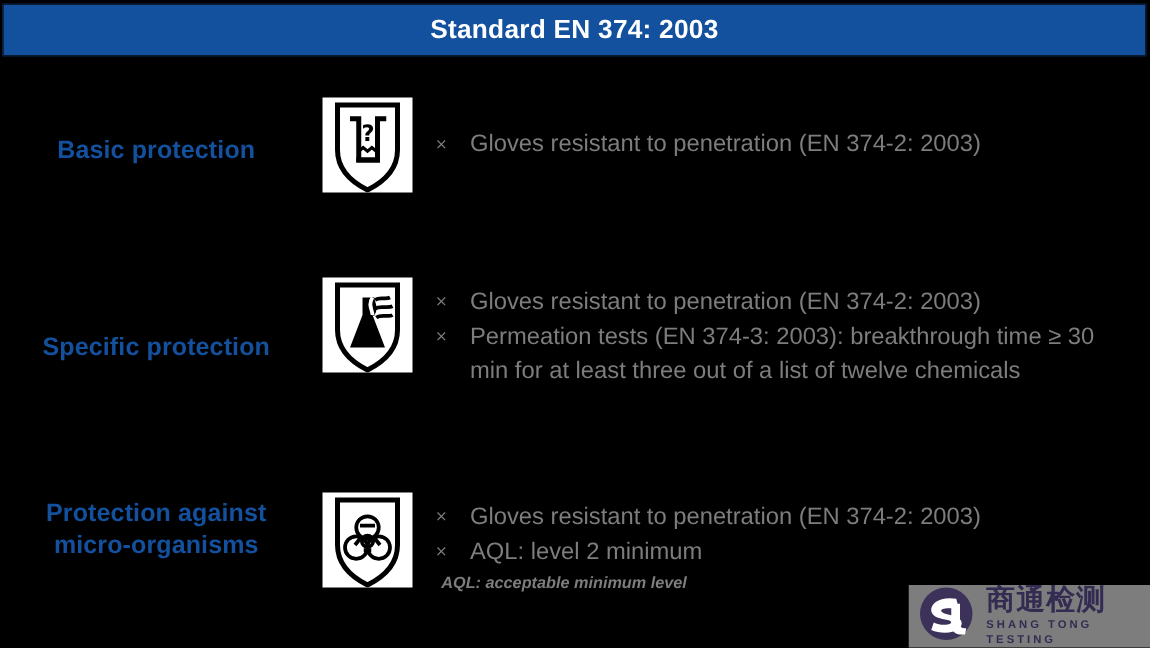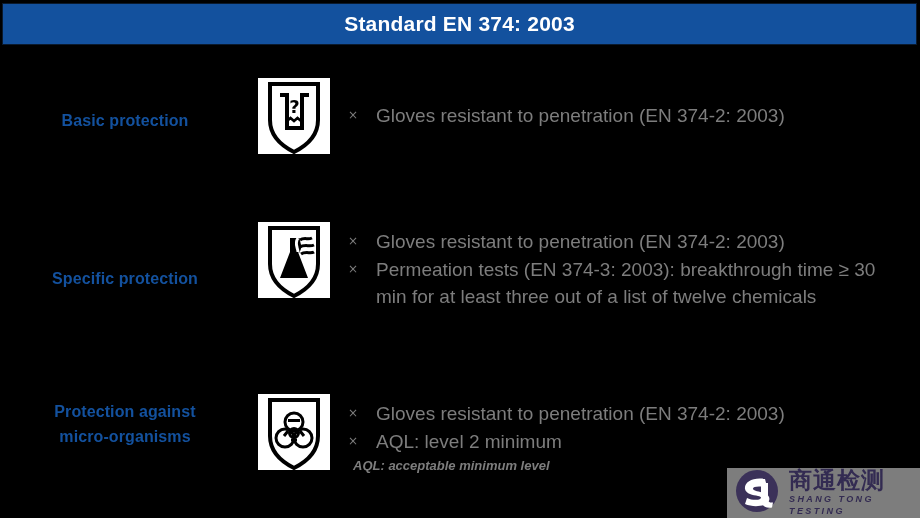--- a/index.html
+++ b/index.html
@@ -52,21 +52,21 @@
     align-items: flex-start;
   }
   .row-1 { top: 78px; }
   .row-2 { top: 222px; }
   .row-3 { top: 394px; }
 
   .cat-label {
     width: 250px;
     flex: 0 0 250px;
     color: #13519e;
-    font-size: 16px;
+    font-size: 20px;
     font-weight: bold;
     text-align: center;
     line-height: 25px;
     letter-spacing: 0.1px;
   }
   .row-1 .cat-label { padding-top: 30px; }
   .row-2 .cat-label { padding-top: 44px; }
   .row-3 .cat-label { padding-top: 5px; }
 
   .pictogram {
@@ -144,21 +144,20 @@
     letter-spacing: 1px;
     line-height: 25px;
     font-family: "DejaVu Sans", sans-serif;
   }
   .logo-en {
     color: #332b52;
     font-size: 9px;
     font-weight: bold;
     letter-spacing: 2.4px;
     line-height: 12px;
-    font-style: italic;
   }
 </style>
 </head>
 <body>
 
 <div class="slide">
 
   <div class="header-bar">
     <div class="header-title">Standard EN 374: 2003</div>
   </div>

